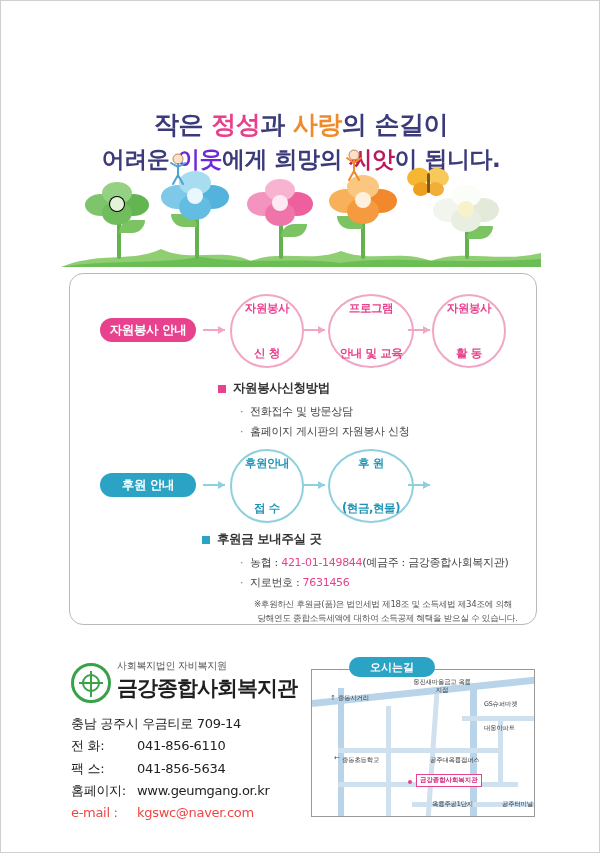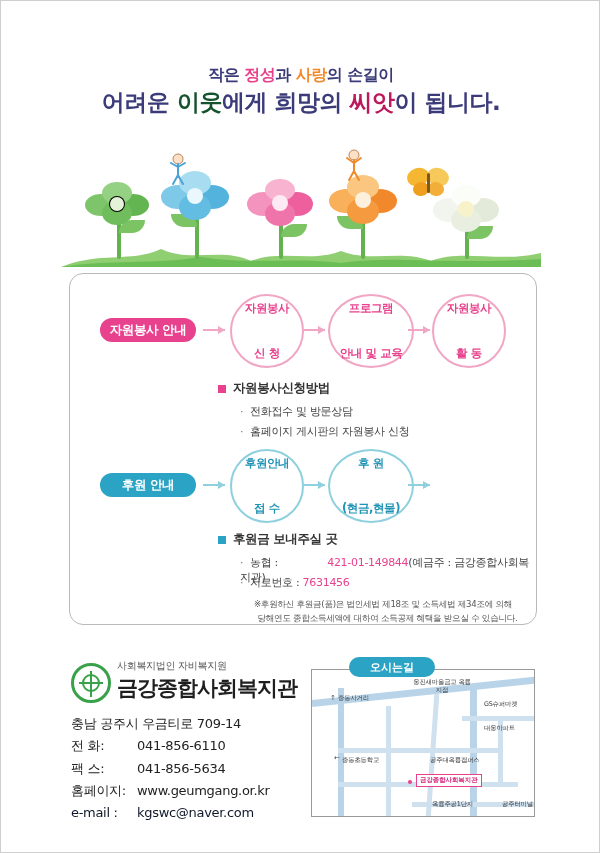--- a/index.html
+++ b/index.html
@@ -1,25 +1,25 @@
 <!DOCTYPE html>
 <html lang="ko"><head>
 <meta charset="utf-8">
 <style>
   html,body{margin:0;padding:0;background:#ffffff;}
   body{width:600px;height:853px;font-family:"DejaVu Sans","Liberation Sans",sans-serif;color:#333;position:relative;overflow:hidden;}
   .page{position:absolute;inset:0;border:1px solid #cfcfcf;box-sizing:border-box;background:#fff;}
 
   
   .headline{position:absolute;top:62px;left:0;width:600px;text-align:center;line-height:1.45;font-weight:bold;}
-  .headline .l1{font-size:16px;color:#3b3b7a;letter-spacing:-0.5px;}
+  .headline .l1{font-size:25px;color:#3b3b7a;letter-spacing:-0.5px;margin-top:44px;}
   .headline .l2{font-size:23px;color:#3b3b7a;letter-spacing:-0.5px;}
   .w-pink{color:#e8408a;}
   .w-orange{color:#f08a2a;}
-  .w-green{color:#14532d;}
+  .w-green{color:#6d28d9;}
   .w-red{color:#be185d;}
 
   
   .flowers{position:absolute;top:148px;left:60px;width:480px;height:118px;}
   .grass{position:absolute;bottom:0;left:0;width:480px;height:30px;}
   .stem{position:absolute;bottom:8px;width:4px;border-radius:2px;background:#62b24d;}
   .leaf{position:absolute;width:26px;height:13px;border-radius:13px 0 13px 0;background:#7cc463;}
   .butterfly{position:absolute;}
 
   
@@ -39,36 +39,36 @@
   .arrow::after{content:"";position:absolute;right:0;top:-3px;border-left:7px solid currentColor;border-top:4px solid transparent;border-bottom:4px solid transparent;}
   .arrow.pk{background:#f0a6c4;color:#f0a6c4;}
   .arrow.bl{background:#8fd0df;color:#8fd0df;}
 
   .subhead{position:absolute;font-size:12.5px;font-weight:bold;color:#333;letter-spacing:-0.4px;display:flex;align-items:center;gap:7px;}
   .sq{width:8px;height:8px;display:inline-block;}
   .sq.pk{background:#e8418d;}
   .sq.bl{background:#2aa3c4;}
   .bullet{position:absolute;font-size:11px;color:#444;letter-spacing:-0.3px;}
   .bullet .dot{display:inline-block;width:10px;color:#777;}
-  .acct{color:#e8418d;margin-left:46px;}
+  .acct{color:#e8418d;}
   .giro{color:#e8418d;}
   .note{position:absolute;font-size:8.6px;color:#555;line-height:1.6;letter-spacing:-0.3px;text-align:center;}
 
   
   .org{position:absolute;left:70px;top:658px;width:250px;}
   .org .small{font-size:10px;color:#555;margin-left:46px;letter-spacing:-0.3px;}
   .org .name{font-size:21px;font-weight:bold;color:#1f1f1f;margin-left:46px;margin-top:1px;letter-spacing:-1px;}
   .logo{position:absolute;left:0;top:4px;width:40px;height:40px;border-radius:50%;border:3px solid #39a14a;box-sizing:border-box;}
   .logo::before{content:"";position:absolute;left:50%;top:5px;width:2px;height:26px;background:#39a14a;transform:translateX(-50%);}
   .logo::after{content:"";position:absolute;left:5px;top:50%;width:24px;height:2px;background:#39a14a;transform:translateY(-50%);}
   .logo .ring{position:absolute;left:8px;top:8px;right:8px;bottom:8px;border-radius:50%;border:2px solid #39a14a;}
 
   .contact{position:absolute;left:70px;top:712px;font-size:13px;color:#222;line-height:1.72;letter-spacing:-0.3px;}
   .contact .lbl{display:inline-block;width:66px;}
-  .contact .em{color:#0f172a;}
+  .contact .em{color:#ef4444;}
 
   
   .mapwrap{position:absolute;left:310px;top:668px;width:224px;height:148px;}
   .maptitle{position:absolute;left:38px;top:-12px;width:86px;height:20px;border-radius:10px;background:#2aa3c4;color:#fff;font-size:11px;font-weight:bold;display:flex;align-items:center;justify-content:center;z-index:5;}
   .mapbox{position:absolute;inset:0;border:1px solid #999;background:#fff;overflow:hidden;}
   .rd{position:absolute;background:#cfe0ef;}
   .rd.thick{background:#b9d4e8;}
   .mlabel{position:absolute;font-size:6.4px;color:#333;white-space:nowrap;letter-spacing:-0.2px;}
   .mbox{position:absolute;background:#fff;border:1px solid #e8418d;color:#d2247a;font-size:6.4px;font-weight:bold;padding:1px 3px;white-space:nowrap;}
   .mdot{position:absolute;width:4px;height:4px;background:#e8418d;border-radius:50%;}
@@ -199,21 +199,21 @@
       <span>접 수</span>
     </div>
     <div class="bubble blue wide" style="left:258px;top:175px;">
       <span>후 원</span>
       <span>(현금,현물)</span>
     </div>
     <div class="arrow bl" style="left:133px;top:210px;"></div>
     <div class="arrow bl" style="left:233px;top:210px;"></div>
     <div class="arrow bl" style="left:338px;top:210px;"></div>
 
-    <div class="subhead" style="left:148px;top:257px;">
+    <div class="subhead" style="left:132px;top:257px;">
       <span class="sq bl"></span>
       <span>후원금 보내주실 곳</span>
     </div>
     <div class="bullet" style="left:170px;top:281px;">
       <span class="dot">·</span><span>농협 :</span>
       <span class="acct">421-01-149844</span><span>(예금주 : 금강종합사회복지관)</span>
     </div>
     <div class="bullet" style="left:170px;top:301px;">
       <span class="dot">·</span><span>지로번호 :</span>
       <span class="giro">7631456</span>

